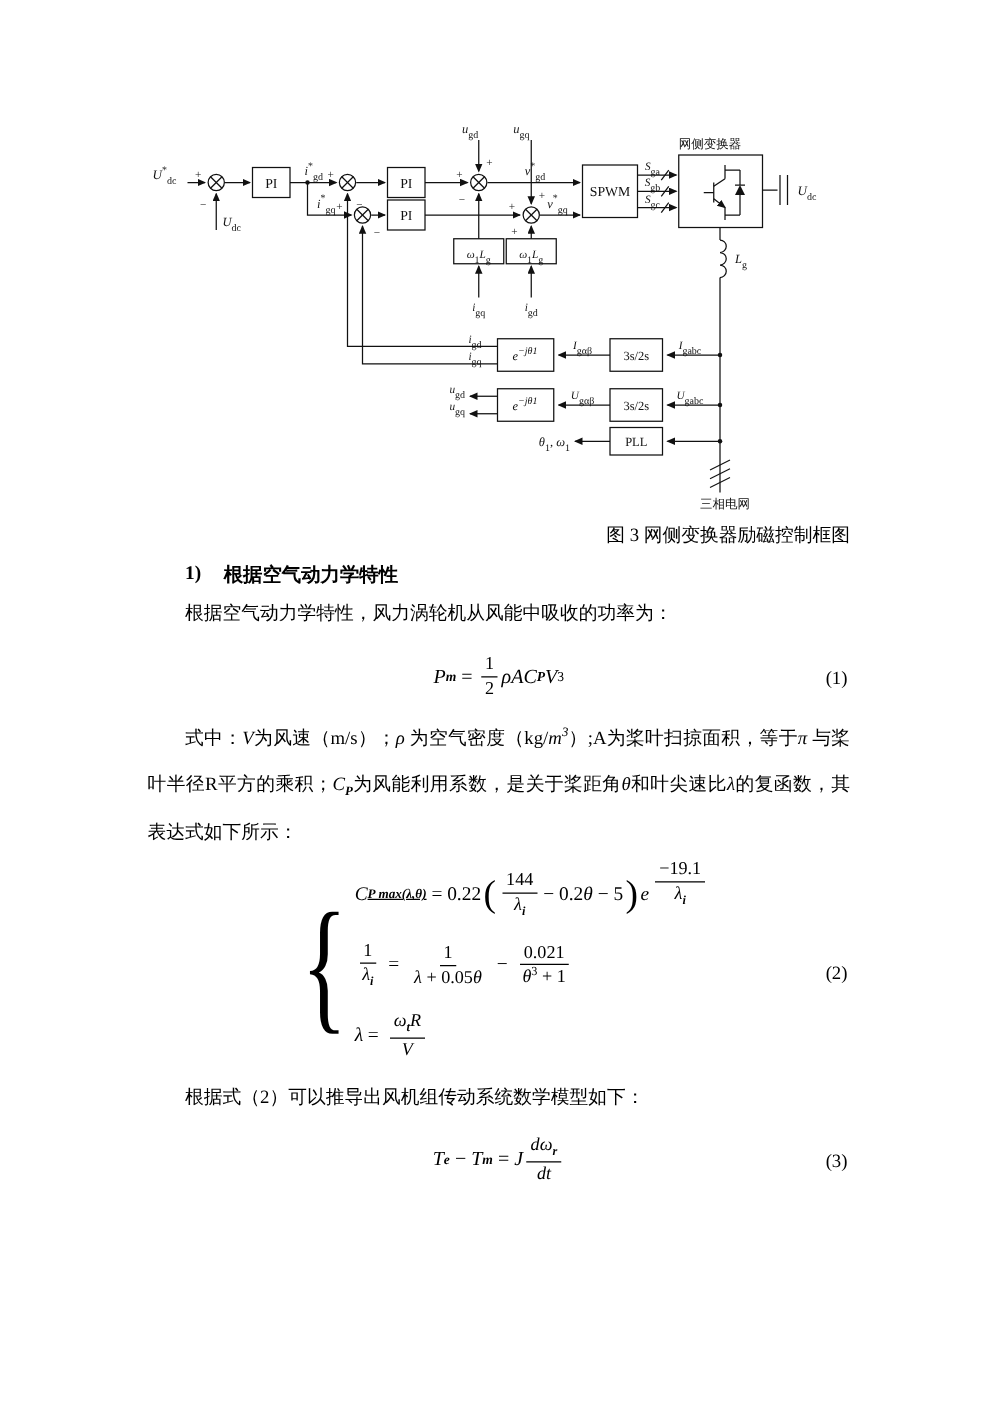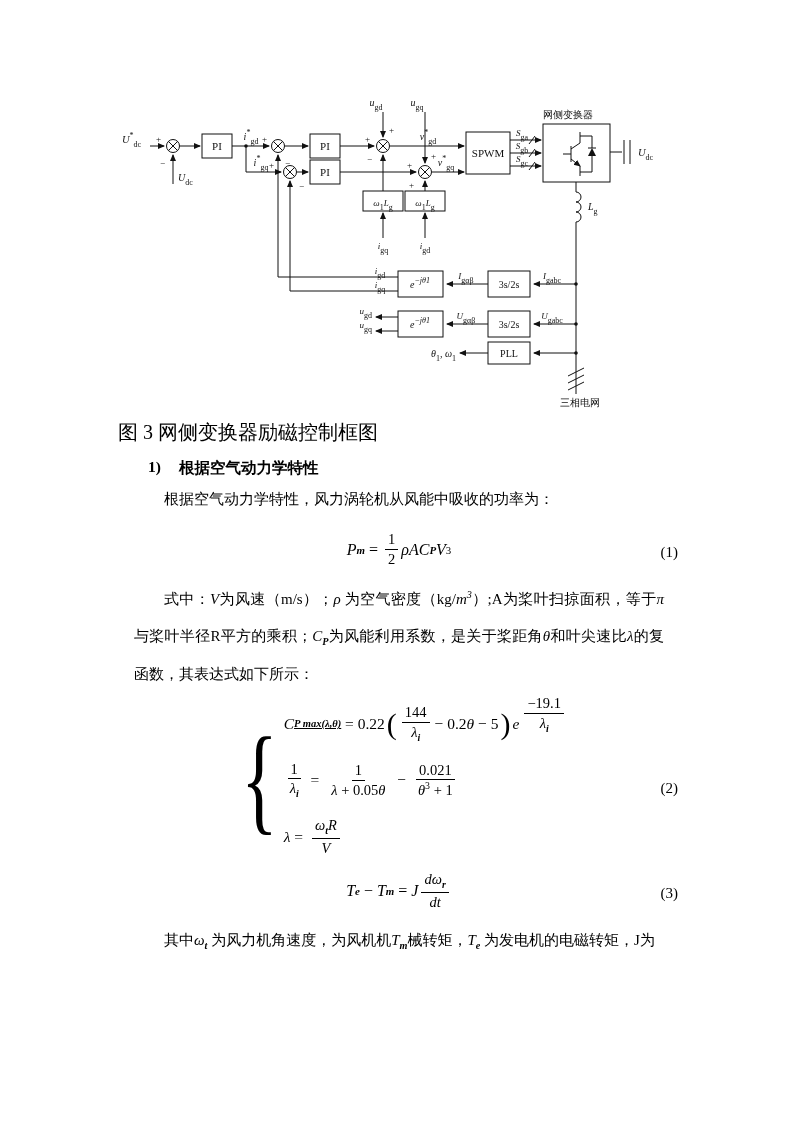--- a/index.html
+++ b/index.html
@@ -6,23 +6,23 @@
 body{margin:0;background:#ffffff}
 .page{width:793px;height:1122px;background:#fff;margin:0 auto;position:relative;font-family:"Liberation Serif","DejaVu Serif",serif;color:#000;overflow:hidden}
 .content{position:absolute;left:118px;top:86px;width:562px}
 svg.diagram{display:block}
 svg text{font-family:"Liberation Serif","DejaVu Serif",serif;fill:#111}
 .t9{font-size:9px}.t10{font-size:10px}.t105{font-size:10.5px}.t11{font-size:11px}
 .bx{fill:none;stroke:#111;stroke-width:1}
 .w{stroke:#111;stroke-width:1;fill:none}
 .wa{marker-end:url(#ar)}
 .sj{fill:none;stroke:#111;stroke-width:1}
-.caption{text-align:left;font-size:20px;margin-top:8px}
+.caption{text-align:right;font-size:15px;margin-top:8px}
 .heading{margin:12px 0 0 30px;font-weight:bold;font-size:15.5px;display:flex;gap:18px}
-p.body{font-size:15px;line-height:2.5;text-align:justify;text-indent:2em;margin:2px 16px}
+p.body{font-size:15px;line-height:2.5;text-align:justify;text-indent:2em;margin:2px 0}
 sub,sup{font-size:68%}
 .it{font-style:italic}
 .eq-row{position:relative;display:flex;justify-content:center;align-items:center;margin:8px 0;font-size:16px;min-height:46px}
 .eq-num{position:absolute;right:2px;top:55%;transform:translateY(-50%);font-size:15px}
 .frac{display:inline-flex;flex-direction:column;align-items:center;vertical-align:middle;margin:0 3px;font-size:14.5px;line-height:1.3}
 .frac .fn{padding:0 3px;border-bottom:1px solid #000;white-space:nowrap}
 .frac .fd{padding:0 3px;white-space:nowrap}
 .mi{display:inline-flex;align-items:center;white-space:pre}
 .eq2-wrap{display:flex;justify-content:center;align-items:center;position:relative;margin:10px 0;min-height:150px}
 .brace{font-size:118px;line-height:1;transform:scaleX(.65);margin-right:-4px;font-weight:400}
@@ -258,26 +258,26 @@
           <span class="frac">
             <span class="fn"><span class="it">ω</span><sub class="it" style="font-weight: bold;">t</sub><span class="it">R</span></span>
             <span class="fd"><span class="it">V</span></span>
           </span>
         </div>
       </div>
       <span class="eq-num">(2)</span>
     </div>
 
 
+    <p class="body">根据式（2）可以推导出风机组传动系统数学模型如下：</p>
 
     <div class="eq-row">
       <span class="mi"><span class="it">T</span><sub class="it" style="font-weight: bold;">e</sub><span> − </span><span class="it">T</span><sub class="it" style="font-weight: bold;">m</sub><span> = </span><span class="it">J</span></span>
       <span class="frac">
         <span class="fn"><span class="it">d</span><span class="it">ω</span><sub class="it" style="font-weight: bold;">r</sub></span>
         <span class="fd"><span class="it">d</span><span class="it">t</span></span>
       </span>
       <span class="eq-num">(3)</span>
     </div>
 
-    <p class="body"><span>其中</span><span class="it">ω</span><sub class="it" style="font-weight: bold;">t</sub><span> 为风力机角速度，为风机机</span><span class="it">T</span><sub class="it" style="font-weight: bold;">m</sub><span>械转矩，</span><span class="it">T</span><sub class="it" style="font-weight: bold;">e</sub><span> 为发电机的电磁转矩，J为</span></p>
 
   </div>
 </div>
 
 </body></html>

